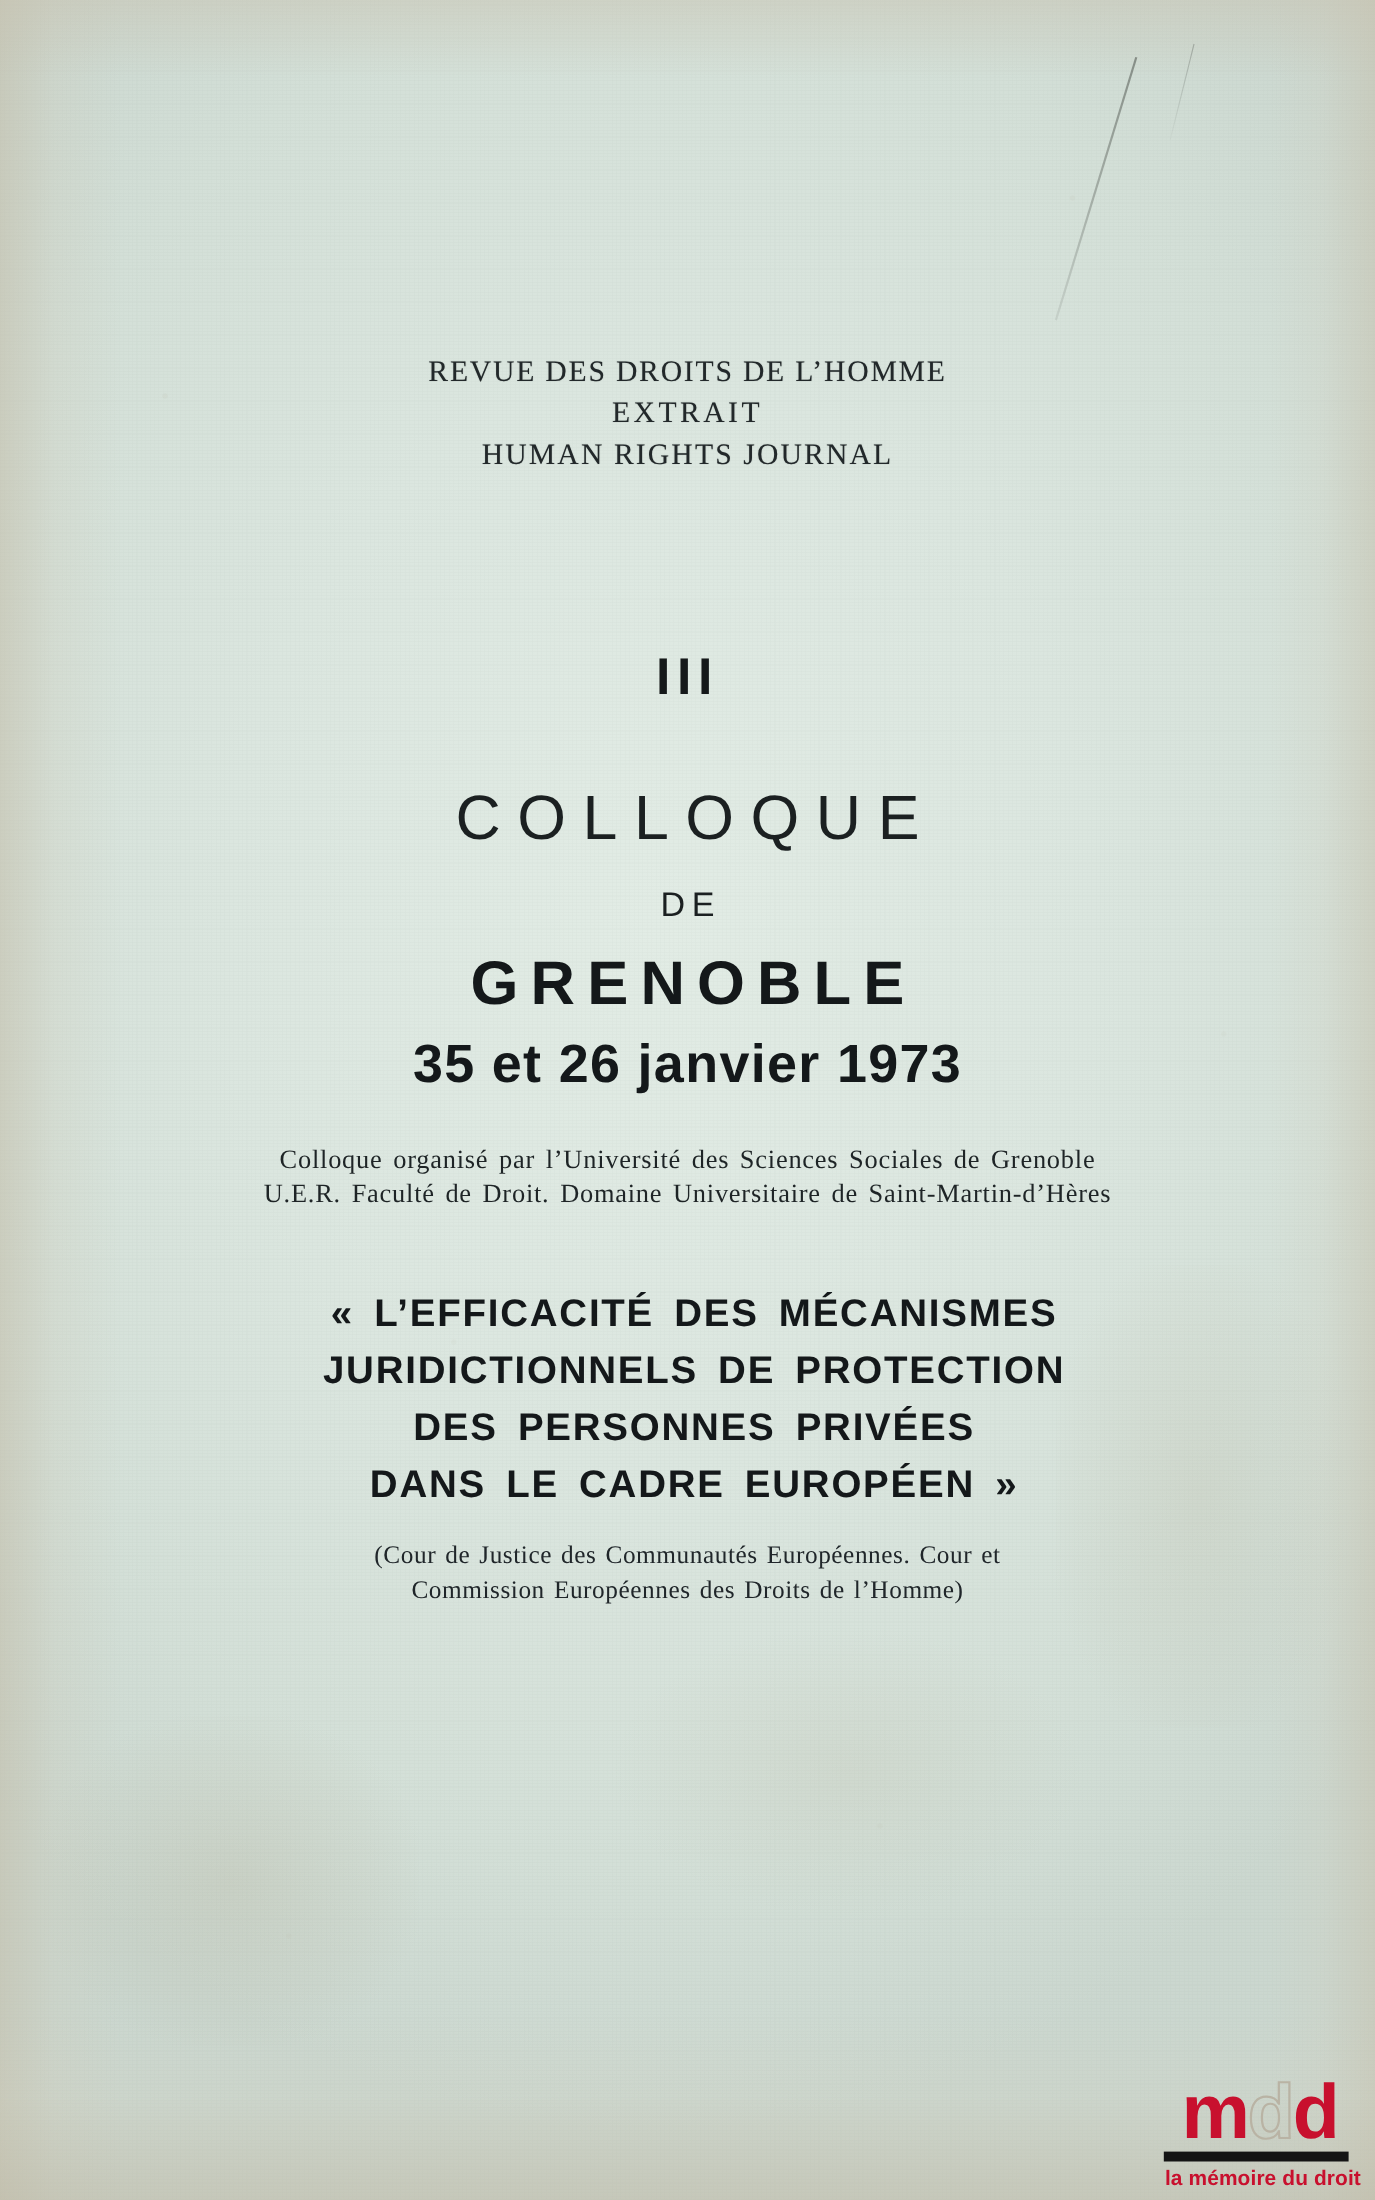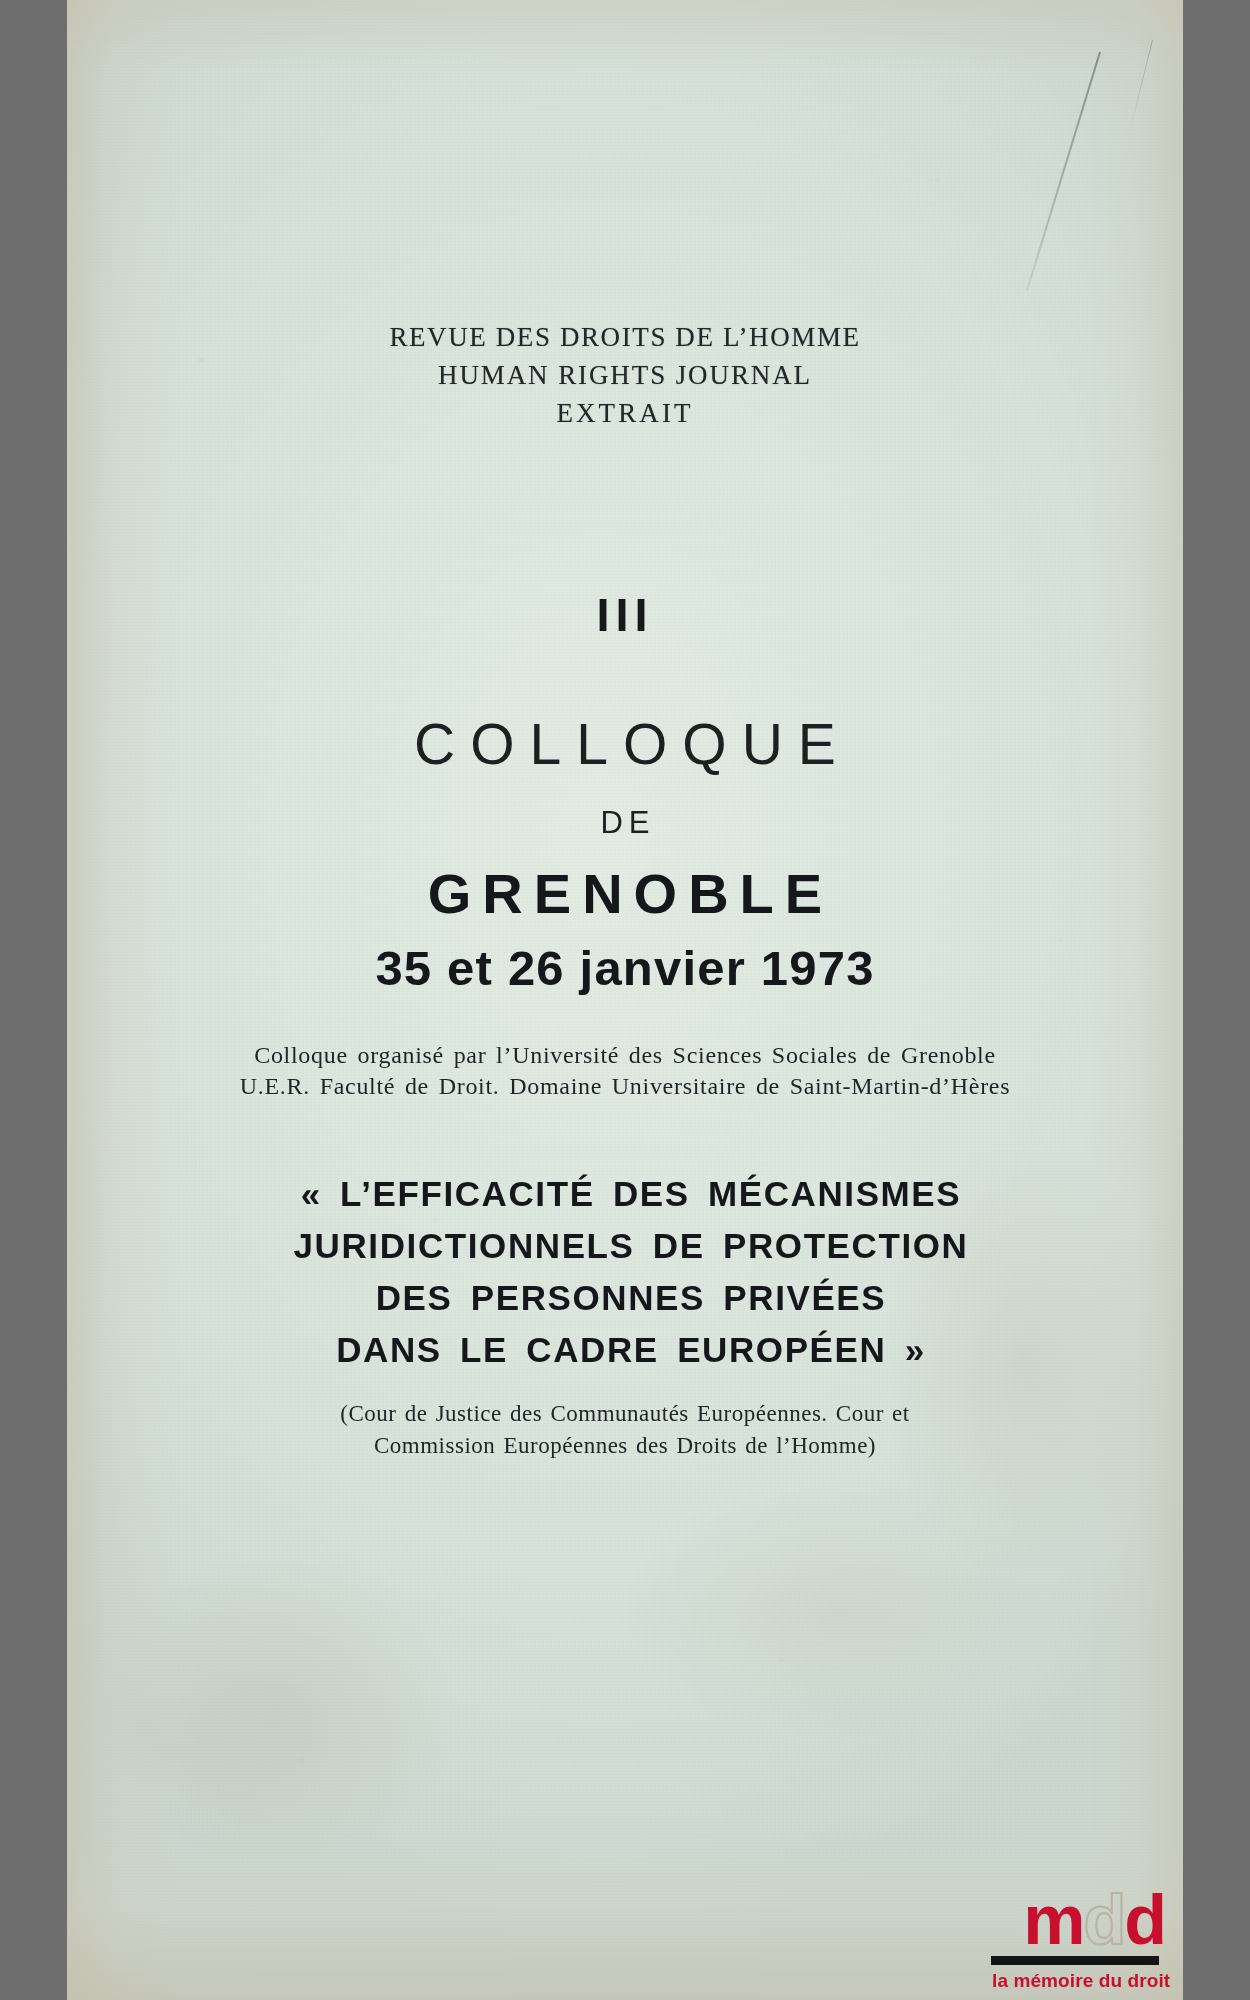--- a/index.html
+++ b/index.html
@@ -3,21 +3,21 @@
 <meta charset="utf-8">
 <style>
   html, body {
     margin: 0;
     padding: 0;
     background: #6e6e6e;
   }
 
   .page {
     position: relative;
-    width: 1116px;
+    width: 1250px;
     height: 2000px;
     margin: 0 auto;
     overflow: hidden;
     background: #dce7e0;
     font-family: "Liberation Serif", serif;
     color: #1b211e;
   }
 
   
   .paper-base {
@@ -241,21 +241,21 @@
     color: #20262a;
     word-spacing: 2px;
   }
 
   
   .logo {
     position: absolute;
     right: 18px;
     bottom: 8px;
     width: 178px;
-    text-align: right;
+    text-align: center;
   }
   .logo-letters {
     font-family: "Liberation Sans", sans-serif;
     font-weight: 700;
     font-size: 70px;
     line-height: 62px;
     letter-spacing: -2px;
     height: 64px;
     white-space: nowrap;
     padding-left: 4px;
@@ -297,22 +297,22 @@
   <div class="edge-right"></div>
   <div class="edge-top"></div>
   <div class="edge-bottom"></div>
   <div class="scratch"></div>
   <div class="scratch2"></div>
 
   <div class="content">
 
     <div class="masthead">
       <div class="masthead-line l1">REVUE DES DROITS DE L’HOMME</div>
+      <div class="masthead-line l3">EXTRAIT</div>
       <div class="masthead-line l2">HUMAN RIGHTS JOURNAL</div>
-      <div class="masthead-line l3">EXTRAIT</div>
     </div>
 
 
     <div class="numeral">III</div>
 
     <div class="colloque">COLLOQUE</div>
     <div class="de">DE</div>
     <div class="grenoble">GRENOBLE</div>
     <div class="dates">35 et 26 janvier 1973</div>
 

